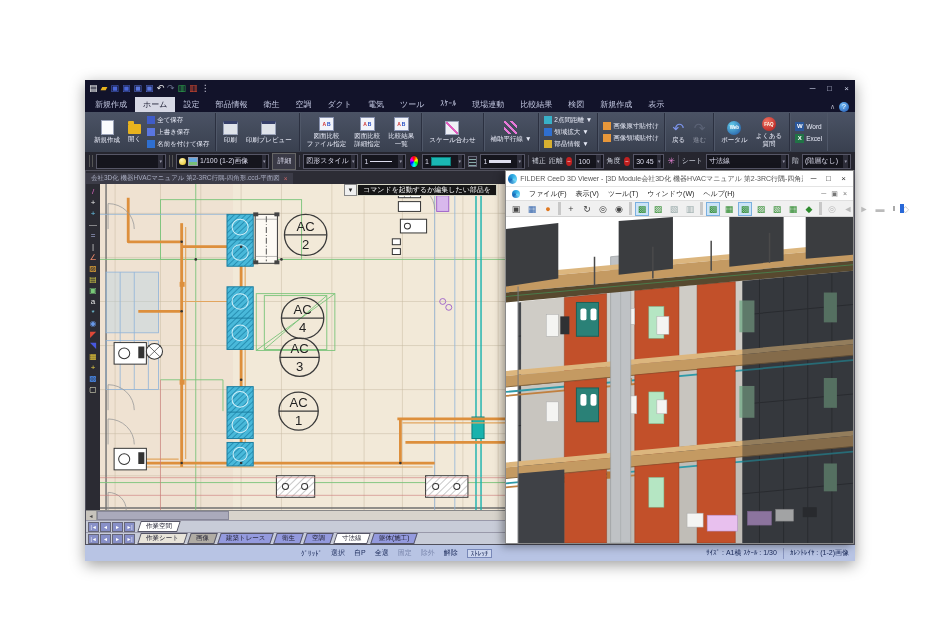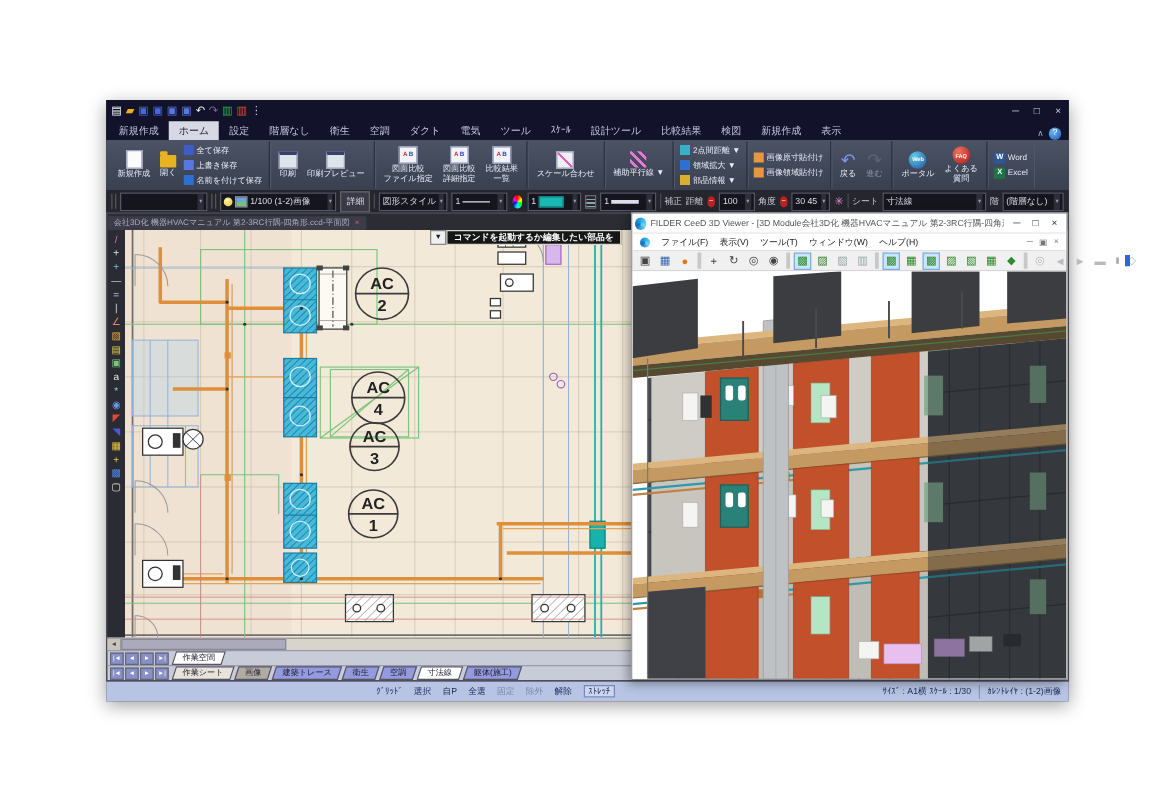--- a/index.html
+++ b/index.html
@@ -62,21 +62,21 @@
   .wand{color:#e080d0;font-size:9px;}
   
   .work{position:relative;flex:1 1 auto;background:#3c3c46;}
   .win2d{position:absolute;inset:0;display:flex;flex-direction:column;border:1px solid #50505c;}
   .dtabs{height:13px;background:#2c2c35;display:flex;align-items:flex-end;flex:0 0 13px;}
   .dtab{background:#3c3c48;color:#a8acc0;font-size:6.5px;padding:1px 5px;display:flex;gap:4px;align-items:center;white-space:nowrap;}
   .dtab .x{color:#c66;}
   .body2d{flex:1 1 auto;display:flex;min-height:0;}
   .strip{width:14px;background:#2b2b33;display:flex;flex-direction:column;align-items:center;padding-top:3px;gap:2px;flex:0 0 14px;}
   .strip span{font-size:8px;line-height:9px;}
-  .canvas{flex:1 1 auto;position:relative;background:#f2e9d8;overflow:hidden;font-weight:bold;}
+  .canvas{flex:1 1 auto;position:relative;background:#f2e9d8;overflow:hidden;}
   .canvas svg{position:absolute;inset:0;}
   .prompt{position:absolute;left:244px;top:0;height:12px;display:flex;z-index:6;}
   .prompt .pv{background:#f0f0f0;border:1px solid #888;color:#222;font-size:6px;width:11px;display:flex;align-items:center;justify-content:center;}
   .prompt .ptx{background:#161616;border:1px solid #d8d8c8;color:#fff;font-size:7px;display:flex;align-items:center;padding:0 5px;white-space:nowrap;}
   .hscroll{height:9px;background:#d8d4cc;display:flex;align-items:stretch;flex:0 0 9px;border-top:1px solid #888;}
   .hscroll .arr{width:10px;background:#c8c4bc;border-right:1px solid #999;font-size:5px;color:#444;display:flex;align-items:center;justify-content:center;}
   .hscroll .thumb{width:130px;background:#aab;border:1px solid #889;}
   .srow{height:11px;background:#c8ccd8;display:flex;align-items:center;gap:1px;padding-left:2px;flex:0 0 11px;border-top:1px solid #99a;}
   .nav{display:flex;gap:1px;}
   .nav span{background:#8890c8;color:#fff;font-size:5px;width:9px;height:8px;display:flex;align-items:center;justify-content:center;border:1px solid #667;}
@@ -139,28 +139,28 @@
       <span class="close">×</span>
     </div>
   </div>
 
   <div class="rtabs">
     <div style="display:flex">
 
     <span class="rtab">新規作成</span>
         <span class="rtab active">ホーム</span>
         <span class="rtab">設定</span>
-        <span class="rtab">階層なし</span>
+        <span class="rtab">部品情報</span>
         <span class="rtab">衛生</span>
         <span class="rtab">空調</span>
         <span class="rtab">ダクト</span>
         <span class="rtab">電気</span>
         <span class="rtab">ツール</span>
         <span class="rtab">ｽｹｰﾙ</span>
-        <span class="rtab">設計ツール</span>
+        <span class="rtab">現場連動</span>
         <span class="rtab">比較結果</span>
         <span class="rtab">検図</span>
         <span class="rtab">新規作成</span>
         <span class="rtab">表示</span>
       </div>
     <div class="rtabs-right">
       <span class="collapse">∧</span>
       <span class="helpdot">?</span>
     </div>
   </div>

